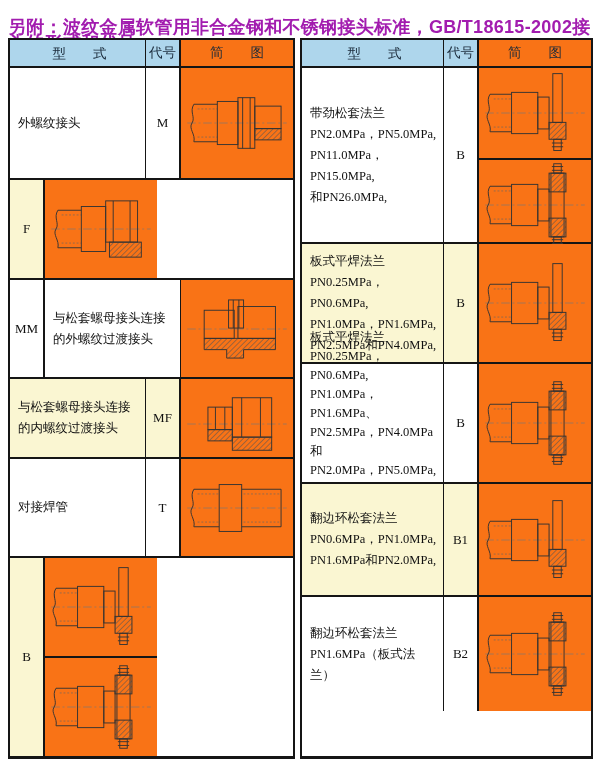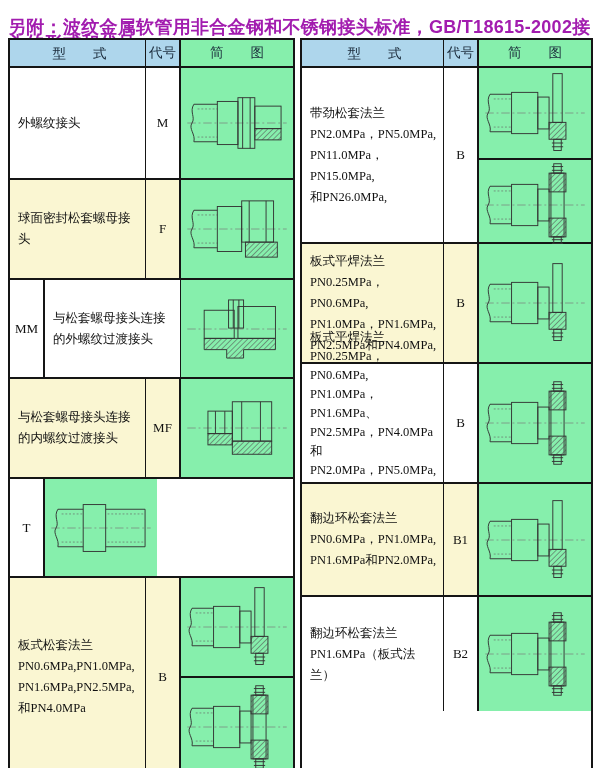--- a/index.html
+++ b/index.html
@@ -26,21 +26,21 @@
   }
   .left .c-type{width:136px;} .left .c-diag{width:112px;}
   .right .c-type{width:142px;} .right .c-diag{width:112px;}
   .c-code{width:35px;}
   .c-type{
     display:flex;flex-direction:column;justify-content:center;
     padding:4px 4px 4px 8px;font-size:12.5px;line-height:21px;
     white-space:pre-line;color:#101010;
   }
   .c-code{display:flex;align-items:center;justify-content:center;font-size:13px;}
-  .c-diag{display:flex;flex-direction:column;background:#86efac;text-align:right;}
+  .c-diag{display:flex;flex-direction:column;background:#f97316;text-align:right;}
   .subdiag{flex:1;display:flex;align-items:center;justify-content:center;}
   .subdiag + .subdiag{border-top:2px solid #151515;}
   .hl .c-type,.hl .c-code{background:#faf6d2;}
   svg{display:block;}
 </style>
 </head>
 <body>
 
 <div class="title">另附：波纹金属软管用非合金钢和不锈钢接头标准，GB/T18615-2002接头的形式和代号。</div>
 
@@ -75,21 +75,20 @@
               <line x1="61" y1="21" x2="61" y2="75" stroke="#333" fill="none" stroke-width="1"></line>
               <line x1="69" y1="21" x2="69" y2="75" stroke="#333" fill="none" stroke-width="1"></line>
               <rect x="74" y="30" width="28" height="24" stroke="#333" fill="none" stroke-width="1"></rect>
               <rect x="74" y="54" width="28" height="12" fill="url(#h)" stroke="#333" stroke-width="1"></rect>
             </svg>
           </div>
         </div>
     </div>
 
     <div class="row hl" style="height:100px">
-      <div class="cell c-type">球面密封松套螺母接头</div>
       <div class="cell c-code">F</div>
       <div class="cell c-diag">
           <div class="subdiag">
             <svg viewBox="0 0 110 96" width="104" height="90">
               <defs>
                 <pattern id="h" width="4" height="4" patternUnits="userSpaceOnUse" patternTransform="rotate(45)">
                   <line x1="0" y1="0" x2="0" y2="4" stroke="#555" stroke-width="1.2"></line>
                 </pattern>
               </defs>
               <line x1="2" y1="48" x2="108" y2="48" stroke="#777" stroke-width="0.7" stroke-dasharray="9,3,2,3"></line>
@@ -124,21 +123,21 @@
               <rect x="56" y="24" width="40" height="34" stroke="#333" fill="none" stroke-width="1"></rect>
               <rect x="46" y="17" width="16" height="30" stroke="#333" fill="none" stroke-width="1"></rect>
               <line x1="51" y1="17" x2="51" y2="47" stroke="#333" fill="none" stroke-width="1"></line>
               <line x1="57" y1="17" x2="57" y2="47" stroke="#333" fill="none" stroke-width="1"></line>
               <path d="M20,58 L96,58 L96,70 L62,70 L62,79 L44,79 L44,70 L20,70 Z" fill="url(#h)" stroke="#333" stroke-width="1"></path>
             </svg>
           </div>
         </div>
     </div>
 
-    <div class="row hl" style="height:100px">
+    <div class="row hl" style="height:80px">
       <div class="cell c-type">与松套螺母接头连接的内螺纹过渡接头</div>
       <div class="cell c-code">MF</div>
       <div class="cell c-diag">
           <div class="subdiag">
             <svg viewBox="0 0 110 96" width="104" height="90">
               <defs>
                 <pattern id="h" width="4" height="4" patternUnits="userSpaceOnUse" patternTransform="rotate(45)">
                   <line x1="0" y1="0" x2="0" y2="4" stroke="#555" stroke-width="1.2"></line>
                 </pattern>
               </defs>
@@ -150,20 +149,21 @@
               <line x1="60" y1="20" x2="60" y2="62" stroke="#333" fill="none" stroke-width="1"></line>
               <line x1="80" y1="20" x2="80" y2="62" stroke="#333" fill="none" stroke-width="1"></line>
               <rect x="24" y="54" width="26" height="12" fill="url(#h)" stroke="#333" stroke-width="1"></rect>
               <rect x="50" y="62" width="42" height="14" fill="url(#h)" stroke="#333" stroke-width="1"></rect>
             </svg>
           </div>
         </div>
     </div>
 
     <div class="row" style="height:99px">
+      <div class="cell c-type">对接焊管</div>
       <div class="cell c-code">T</div>
       <div class="cell c-diag">
           <div class="subdiag">
             <svg viewBox="0 0 110 96" width="104" height="90">
               <defs>
                 <pattern id="h" width="4" height="4" patternUnits="userSpaceOnUse" patternTransform="rotate(45)">
                   <line x1="0" y1="0" x2="0" y2="4" stroke="#555" stroke-width="1.2"></line>
                 </pattern>
               </defs>
               <line x1="2" y1="48" x2="108" y2="48" stroke="#777" stroke-width="0.7" stroke-dasharray="9,3,2,3"></line>
@@ -177,24 +177,20 @@
               <line x1="60" y1="68" x2="102" y2="68" stroke="#333" fill="none" stroke-width="1"></line>
               <line x1="102" y1="28" x2="102" y2="68" stroke="#333" fill="none" stroke-width="1"></line>
               <line x1="62" y1="33" x2="100" y2="33" stroke="#666" stroke-width="0.7" stroke-dasharray="2,2"></line>
               <line x1="62" y1="63" x2="100" y2="63" stroke="#666" stroke-width="0.7" stroke-dasharray="2,2"></line>
             </svg>
           </div>
         </div>
     </div>
 
     <div class="row hl" style="height:198px">
-      <div class="cell c-type">板式松套法兰
-PN0.6MPa,PN1.0MPa,
-PN1.6MPa,PN2.5MPa,
-和PN4.0MPa</div>
       <div class="cell c-code">B</div>
       <div class="cell c-diag">
         <div class="subdiag">
             <svg viewBox="0 0 110 96" width="104" height="90">
               <defs>
                 <pattern id="h" width="4" height="4" patternUnits="userSpaceOnUse" patternTransform="rotate(45)">
                   <line x1="0" y1="0" x2="0" y2="4" stroke="#555" stroke-width="1.2"></line>
                 </pattern>
               </defs>
               <line x1="2" y1="48" x2="108" y2="48" stroke="#777" stroke-width="0.7" stroke-dasharray="9,3,2,3"></line>

